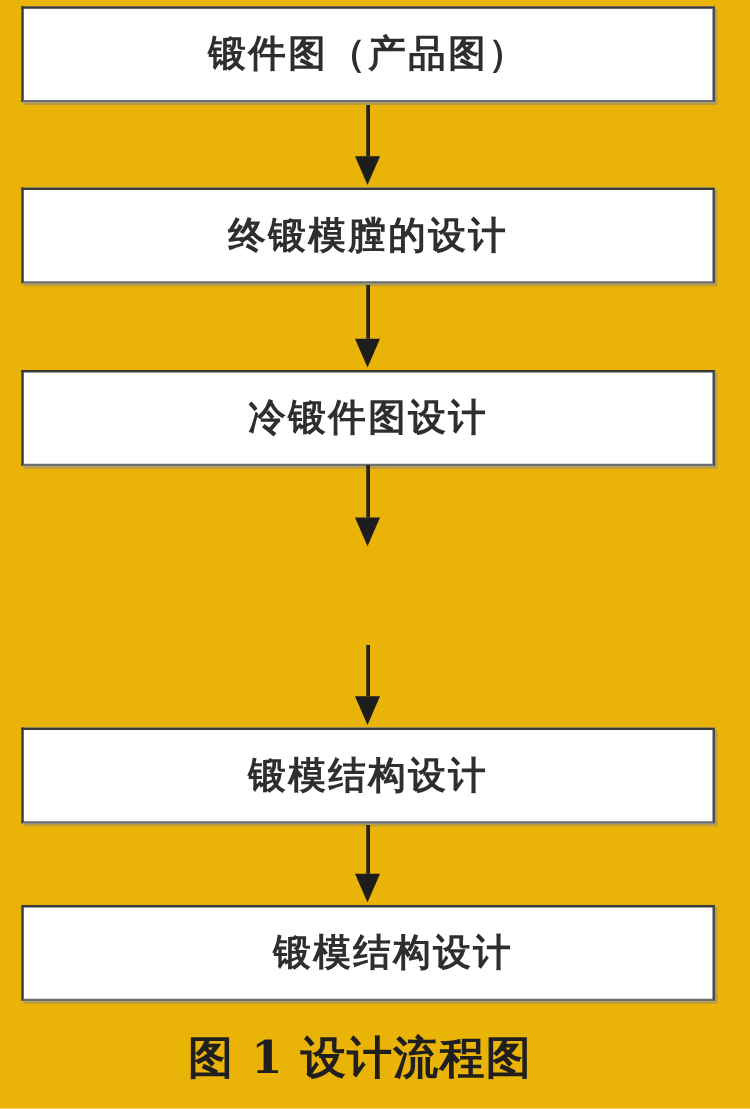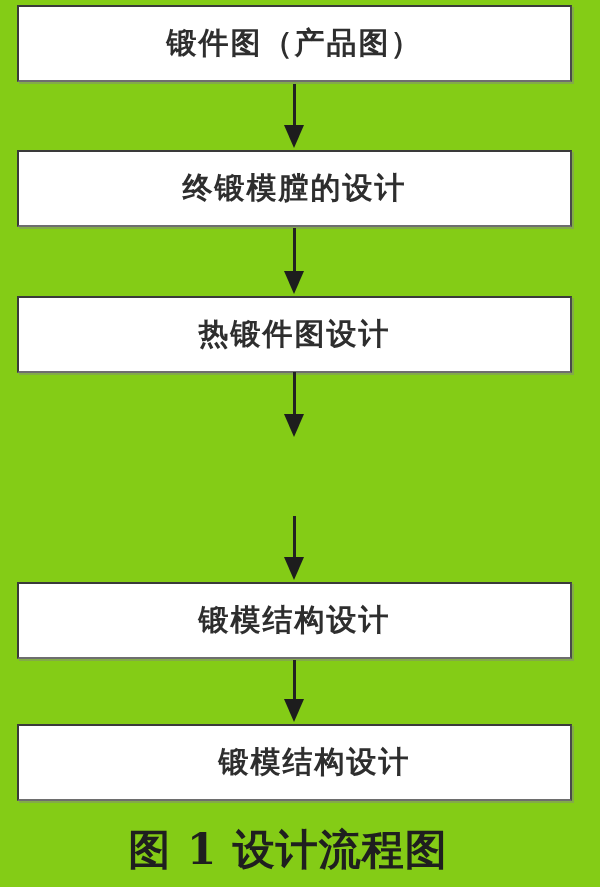--- a/index.html
+++ b/index.html
@@ -4,21 +4,21 @@
 <style>
   html, body {
     margin: 0;
     padding: 0;
     background: #ffffff;
   }
   #canvas {
     position: relative;
     width: 600px;
     height: 887px;
-    background: #84cc16;
+    background: #eab308;
     overflow: hidden;
     font-family: "DejaVu Serif", "Liberation Serif", serif;
   }
   .flow-box {
     position: absolute;
     left: 17px;
     width: 555px;
     height: 77px;
     box-sizing: border-box;
     border: 2px solid #3a3a3a;
@@ -69,21 +69,21 @@
   .arrow-3 { top: 372px; height: 65px; }
   .arrow-4 { top: 516px; height: 64px; }
   .arrow-5 { top: 660px; height: 62px; }
 
   .figure-caption {
     position: absolute;
     top: 822px;
     left: 0;
     width: 576px;
     text-align: center;
-    font-size: 42px;
+    font-size: 36px;
     font-weight: 600;
     color: #1f1f1f;
     letter-spacing: 1px;
     font-family: "DejaVu Serif", "Liberation Serif", serif;
   }
 </style>
 </head>
 <body>
 
 <div id="canvas">
@@ -100,21 +100,21 @@
   <div class="flow-box box-2">
     <span class="box-label">终锻模膛的设计</span>
   </div>
 
   <div class="flow-arrow arrow-2">
     <div class="arrow-shaft"></div>
     <div class="arrow-head"></div>
   </div>
 
   <div class="flow-box box-3">
-    <span class="box-label">热锻件图设计</span>
+    <span class="box-label">冷锻件图设计</span>
   </div>
 
   <div class="flow-arrow arrow-3">
     <div class="arrow-shaft"></div>
     <div class="arrow-head"></div>
   </div>
 
 
   <div class="flow-arrow arrow-4">
     <div class="arrow-shaft"></div>

